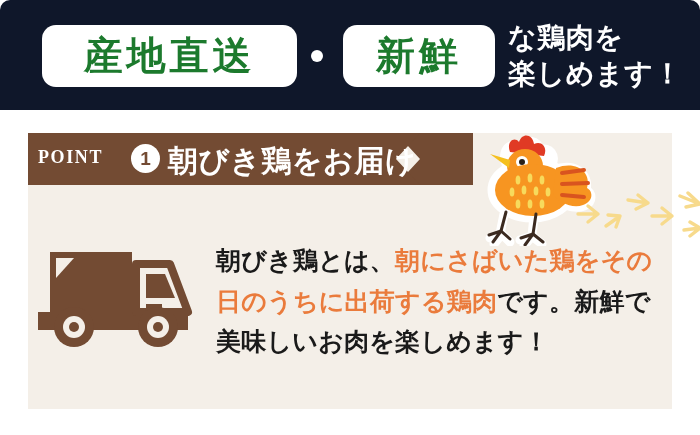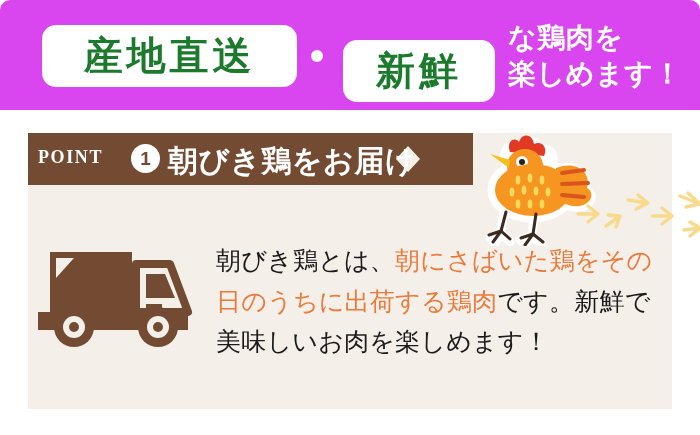--- a/index.html
+++ b/index.html
@@ -15,21 +15,21 @@
     position: relative;
   }
 
   
   .header {
     position: absolute;
     left: 0;
     top: 0;
     width: 700px;
     height: 110px;
-    background: #d946ef;
+    background: #0f172a;
     border-radius: 10px 10px 0 0;
     box-sizing: border-box;
     display: flex;
     align-items: center;
   }
   .pill {
     background: #ffffff;
     border-radius: 14px;
     color: #1c7a2d;
     font-weight: 700;
@@ -43,21 +43,21 @@
     position: absolute;
     left: 42px;
     top: 25px;
     width: 255px;
     height: 62px;
     font-size: 39px;
   }
   .pill-2 {
     position: absolute;
     left: 343px;
-    top: 40px;
+    top: 25px;
     width: 152px;
     height: 62px;
     font-size: 39px;
   }
   .sep-dot {
     position: absolute;
     left: 311px;
     top: 50px;
     width: 12px;
     height: 12px;
@@ -128,21 +128,21 @@
     letter-spacing: 0.02em;
   }
 
   
   .body-text {
     position: absolute;
     left: 216px;
     top: 240px;
     width: 450px;
     font-size: 25px;
-    font-weight: 400;
+    font-weight: 700;
     line-height: 1.62;
     color: #1a1a1a;
     letter-spacing: 0.01em;
   }
   .hl { color: #ea7b3c; }
 
   
   .truck {
     position: absolute;
     left: 36px;

